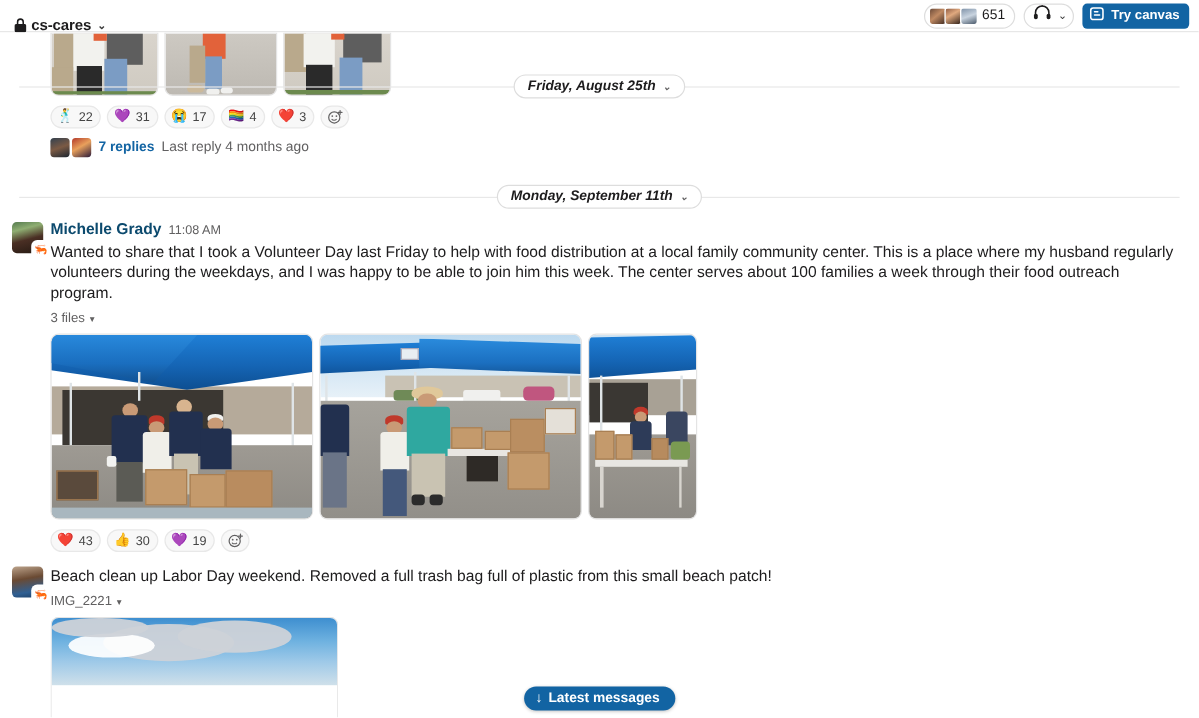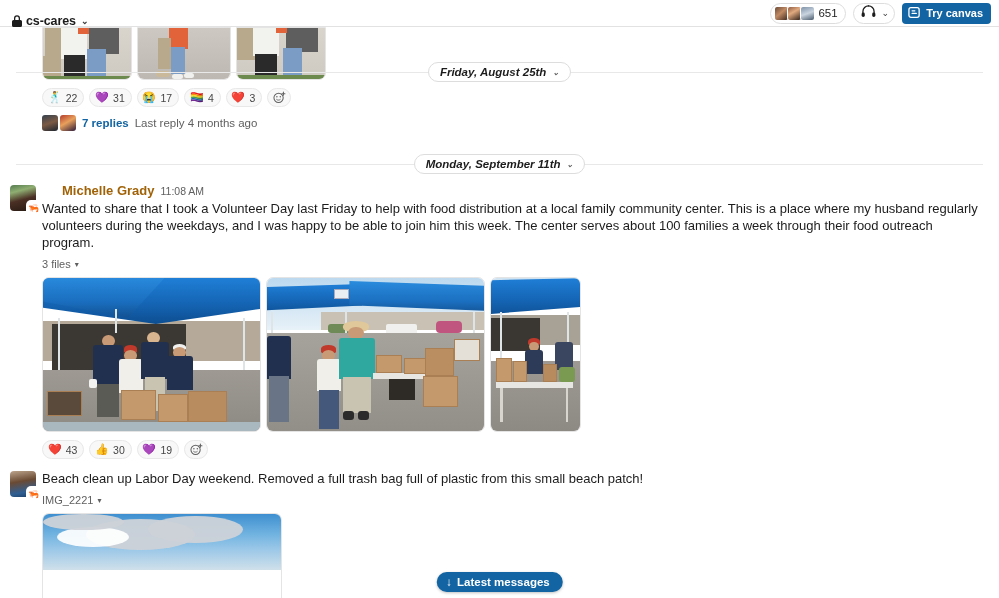--- a/index.html
+++ b/index.html
@@ -150,23 +150,22 @@
     display: flex; align-items: center; justify-content: center;
     font-size: 9px;
     line-height: 1;
   }
   .msg-body { flex: 1; min-width: 0; }
   .msg-head {
     display: flex; align-items: baseline; gap: 6px;
     line-height: 16px;
   }
   .msg-author {
-    font-size: 13px; font-weight: bold; color: #a16207;
-    cursor: pointer;
-    margin-left: 20px;
+    font-size: 13px; font-weight: bold; color: #0c4a6e;
+    cursor: pointer;
   }
   .msg-time { font-size: 10.5px; color: #616061; cursor: pointer; }
   .msg-text {
     font-size: 13px;
     line-height: 17px;
     color: #1d1c1d;
     margin-top: 1px;
   }
   .msg-text p { margin: 0 0 8px 0; }
   .msg-text p:last-child { margin-bottom: 0; }

